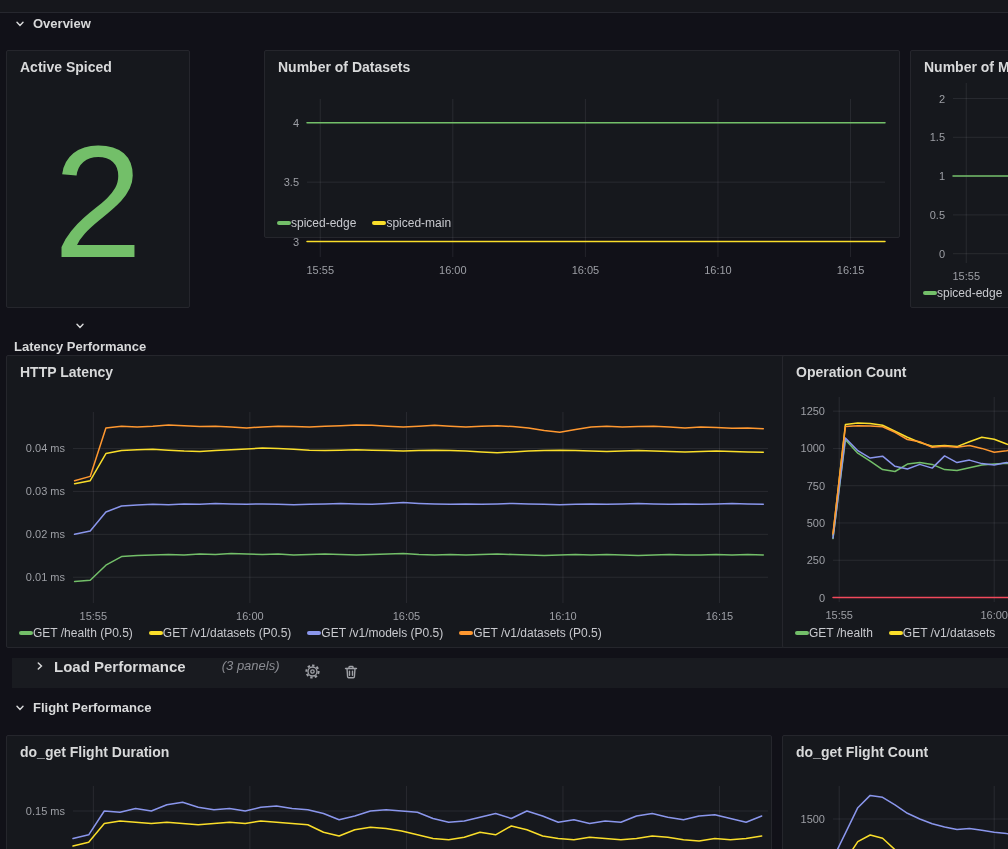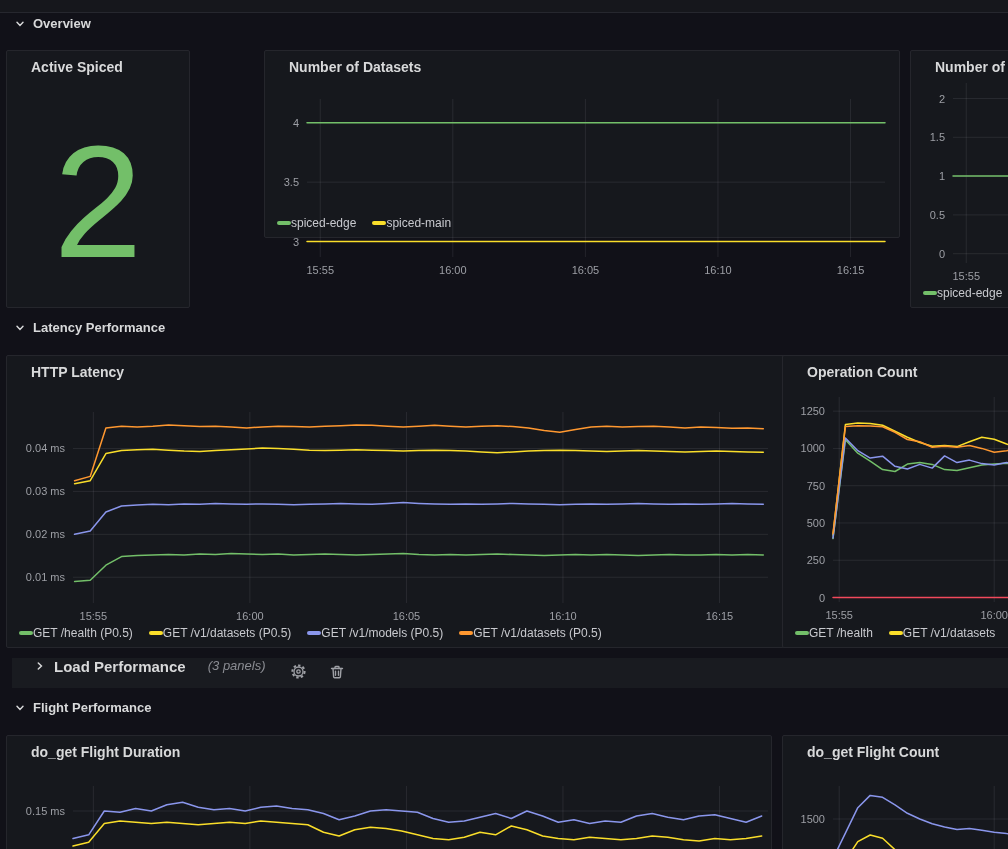--- a/index.html
+++ b/index.html
@@ -7,27 +7,27 @@
             background:#111118;font-family:"Liberation Sans",sans-serif;}
   .top-strip{position:absolute;left:0;top:0;width:1008px;height:13px;
              background:#16171c;border-bottom:1px solid #26272e;box-sizing:border-box;}
   .section-header{position:absolute;display:flex;align-items:center;gap:7px;
                   color:#d8d9da;font-size:13px;font-weight:700;cursor:pointer;}
   .section-header .chev{display:flex;align-items:center;}
   .row-strip{position:absolute;left:12px;top:658px;width:1008px;height:30px;
              background:#191b20;display:flex;padding-left:22px;
              box-sizing:border-box;}
   .row-strip .label{color:#d8d9da;font-size:15px;font-weight:700;margin-left:8px;cursor:pointer;}
-  .row-strip .meta{color:#8a8c92;font-size:13px;font-style:italic;margin-left:22px;}
+  .row-strip .meta{color:#8a8c92;font-size:13px;font-style:italic;margin-left:36px;}
   .icon-btn{background:none;border:none;padding:2px;margin-left:22px;cursor:pointer;
             display:flex;align-items:center;}
   .panel{position:absolute;background:#16181d;border:1px solid #25262c;
          border-radius:2px;box-sizing:border-box;}
   .panel-title{position:absolute;left:13px;top:8px;color:#d8d9da;font-size:14px;
-               font-weight:700;cursor:pointer;white-space:nowrap;margin-left:11px;}
+               font-weight:700;cursor:pointer;white-space:nowrap;}
   .chart{position:absolute;left:0;top:0;right:0;bottom:0;}
   .chart svg text{font-family:"Liberation Sans",sans-serif;font-size:11px;fill:#9d9fa5;}
   .legend{position:absolute;left:12px;bottom:7px;display:flex;gap:16px;align-items:center;
           white-space:nowrap;}
   .legend-item{display:flex;align-items:center;color:#c8c9ce;font-size:12px;cursor:pointer;}
   .legend-item .sw{display:inline-block;width:14px;height:4px;border-radius:2px;}
   .stat-value{position:absolute;left:0;right:0;top:46px;bottom:0;display:flex;
               align-items:center;justify-content:center;font-size:160px;font-weight:500;
               line-height:1;}
 </style>
@@ -112,21 +112,21 @@
           <polyline points="42.0,125.1 620.0,125.1" fill="none" stroke="#73BF69" stroke-width="1.5" stroke-linejoin="round" stroke-linecap="round"></polyline>
         </svg></div>
     <div class="legend">
         <span class="legend-item">
           <span class="sw" style="background: rgb(115, 191, 105);"></span>
           <span>spiced-edge</span>
         </span>
       </div>
   </div>
 
-  <div class="section-header" style="left:14px;top:320px;">
+  <div class="section-header" style="left:14px;top:320px;flex-direction:column;">
     <span class="chev">
       <svg width="12" height="12" viewBox="0 0 14 14">
           <path d="M3.5 5 L7 8.7 L10.5 5" stroke="#d8d9da" stroke-width="1.7" fill="none" stroke-linecap="round"></path>
         </svg>
     </span>
     <span>Latency Performance</span>
   </div>
 
   <div class="panel" style="left:6px;top:355px;width:894px;height:293px;">
     <div class="panel-title">HTTP Latency</div>

